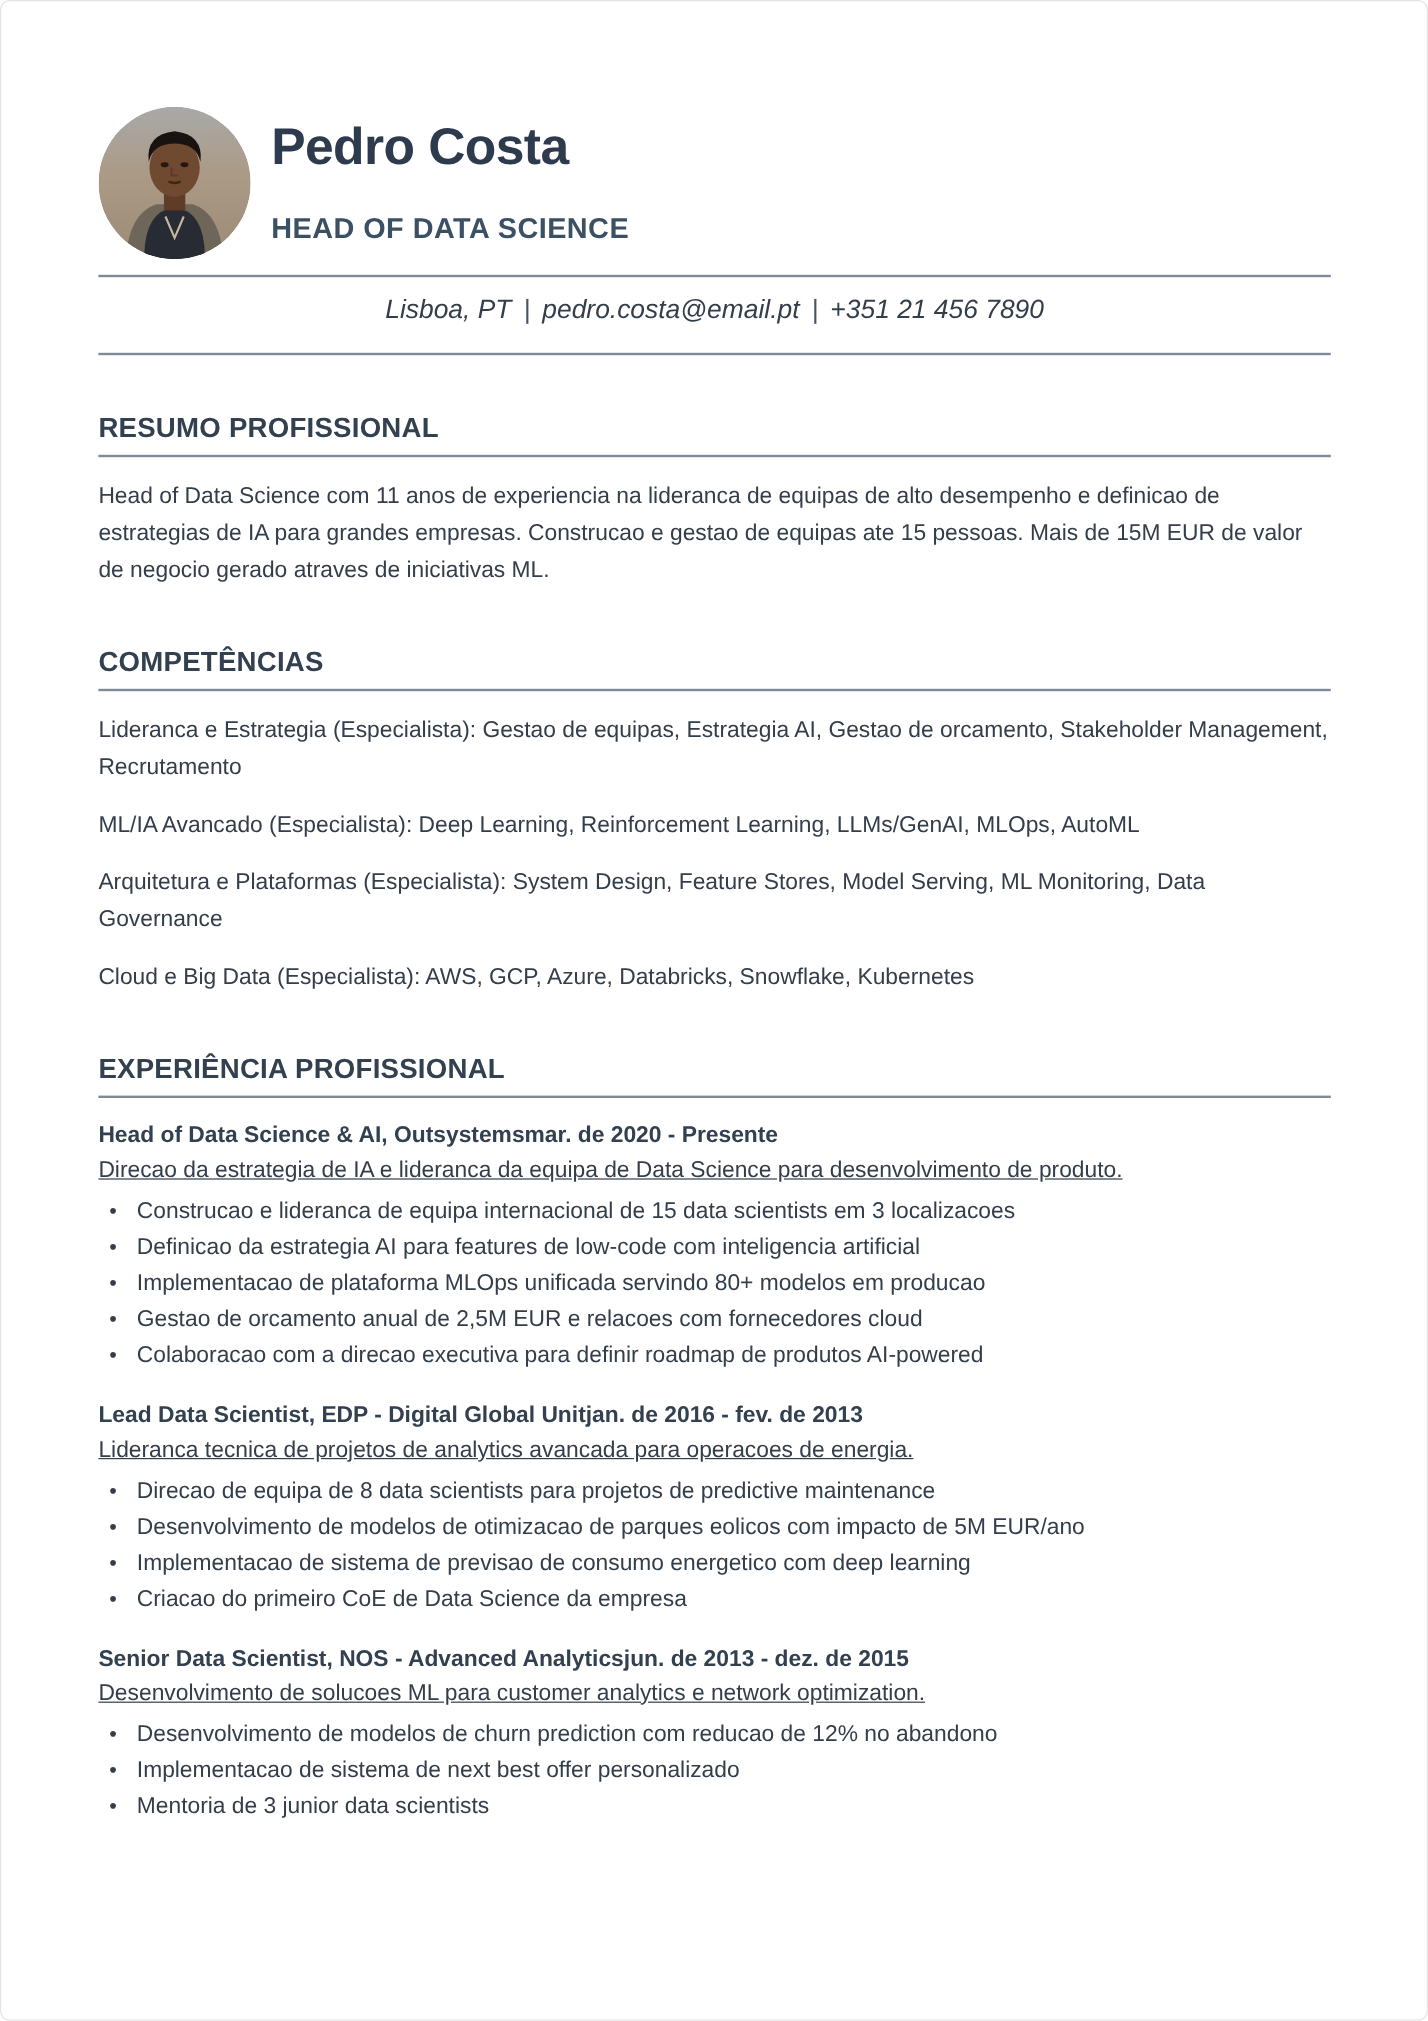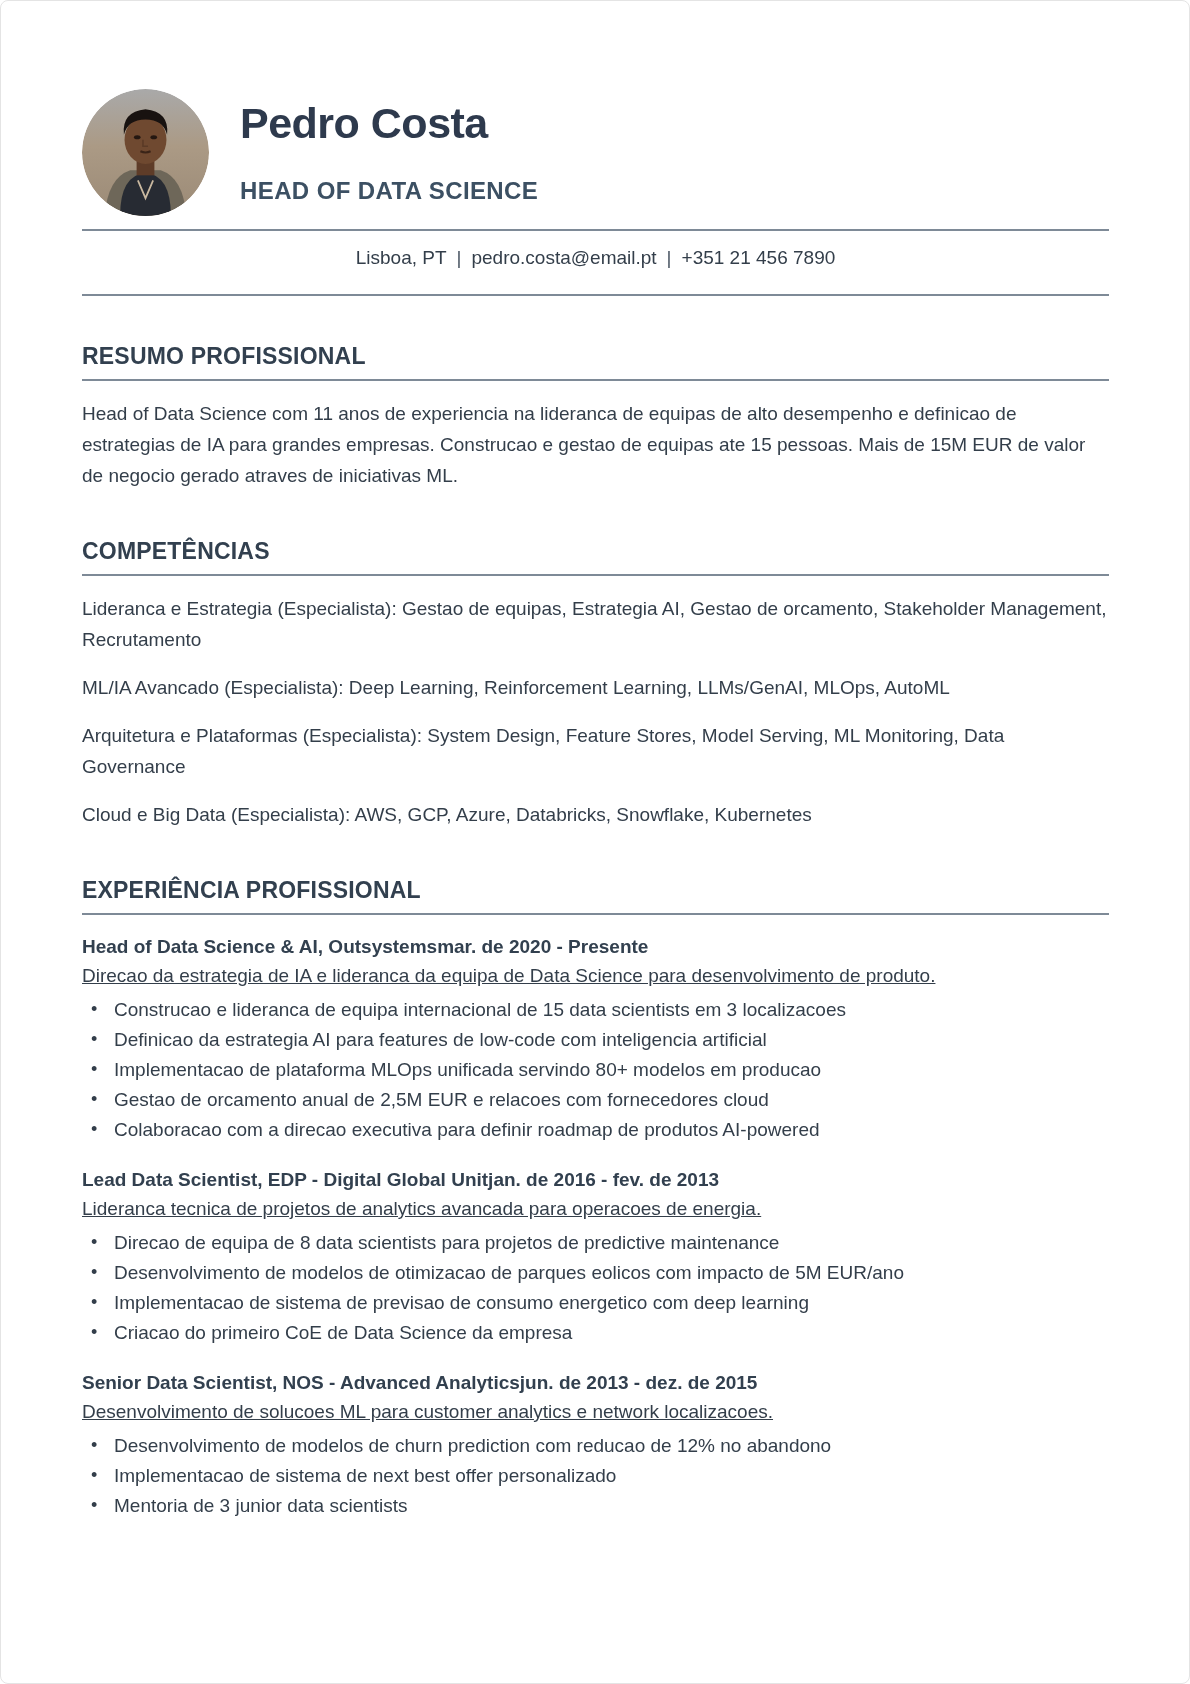--- a/index.html
+++ b/index.html
@@ -16,21 +16,21 @@
     border: 1px solid #e4e4e4;
     border-radius: 8px;
     overflow: hidden;
   }
   .content { padding: 0 80px 0 81px; }
 
   
   .header {
     display: flex;
     align-items: center;
-    gap: 31px;
+    gap: 17px;
     margin-top: 88px;
   }
   .avatar {
     width: 127px;
     height: 127px;
     border-radius: 50%;
     overflow: hidden;
     flex: 0 0 auto;
   }
   .avatar svg { display: block; width: 100%; height: 100%; }
@@ -55,23 +55,24 @@
     border-top: 2px solid #7e8a97;
     margin-top: 13px;
   }
   .rule.below-contact { margin-top: 23px; }
   .rule.under-heading { margin-top: 9px; }
 
   
   .contact {
     margin-top: 14px;
     text-align: center;
-    font-size: 19px;
+    font-size: 22px;
     color: #333e4a;
     line-height: 26px;
+    font-style: italic;
   }
   .contact .sep { margin: 0 10px; color: #4a5563; }
 
   
   .section-heading {
     margin-top: 46px;
     font-size: 23px;
     font-weight: 700;
     color: #32404f;
     letter-spacing: 0.2px;
@@ -217,21 +218,21 @@
           <li>Implementacao de sistema de previsao de consumo energetico com deep learning</li>
           <li>Criacao do primeiro CoE de Data Science da empresa</li>
         </ul>
       </div>
 
       <div class="job">
         <div class="job-head">
           <span>Senior Data Scientist, NOS - Advanced Analytics</span>
           <span>jun. de 2013 - dez. de 2015</span>
         </div>
-        <div class="job-summary">Desenvolvimento de solucoes ML para customer analytics e network localizacoes.</div>
+        <div class="job-summary">Desenvolvimento de solucoes ML para customer analytics e network optimization.</div>
         <ul class="job-bullets">
           <li>Desenvolvimento de modelos de churn prediction com reducao de 12% no abandono</li>
           <li>Implementacao de sistema de next best offer personalizado</li>
           <li>Mentoria de 3 junior data scientists</li>
         </ul>
       </div>
     </div>
 
   </div>
 </div>

